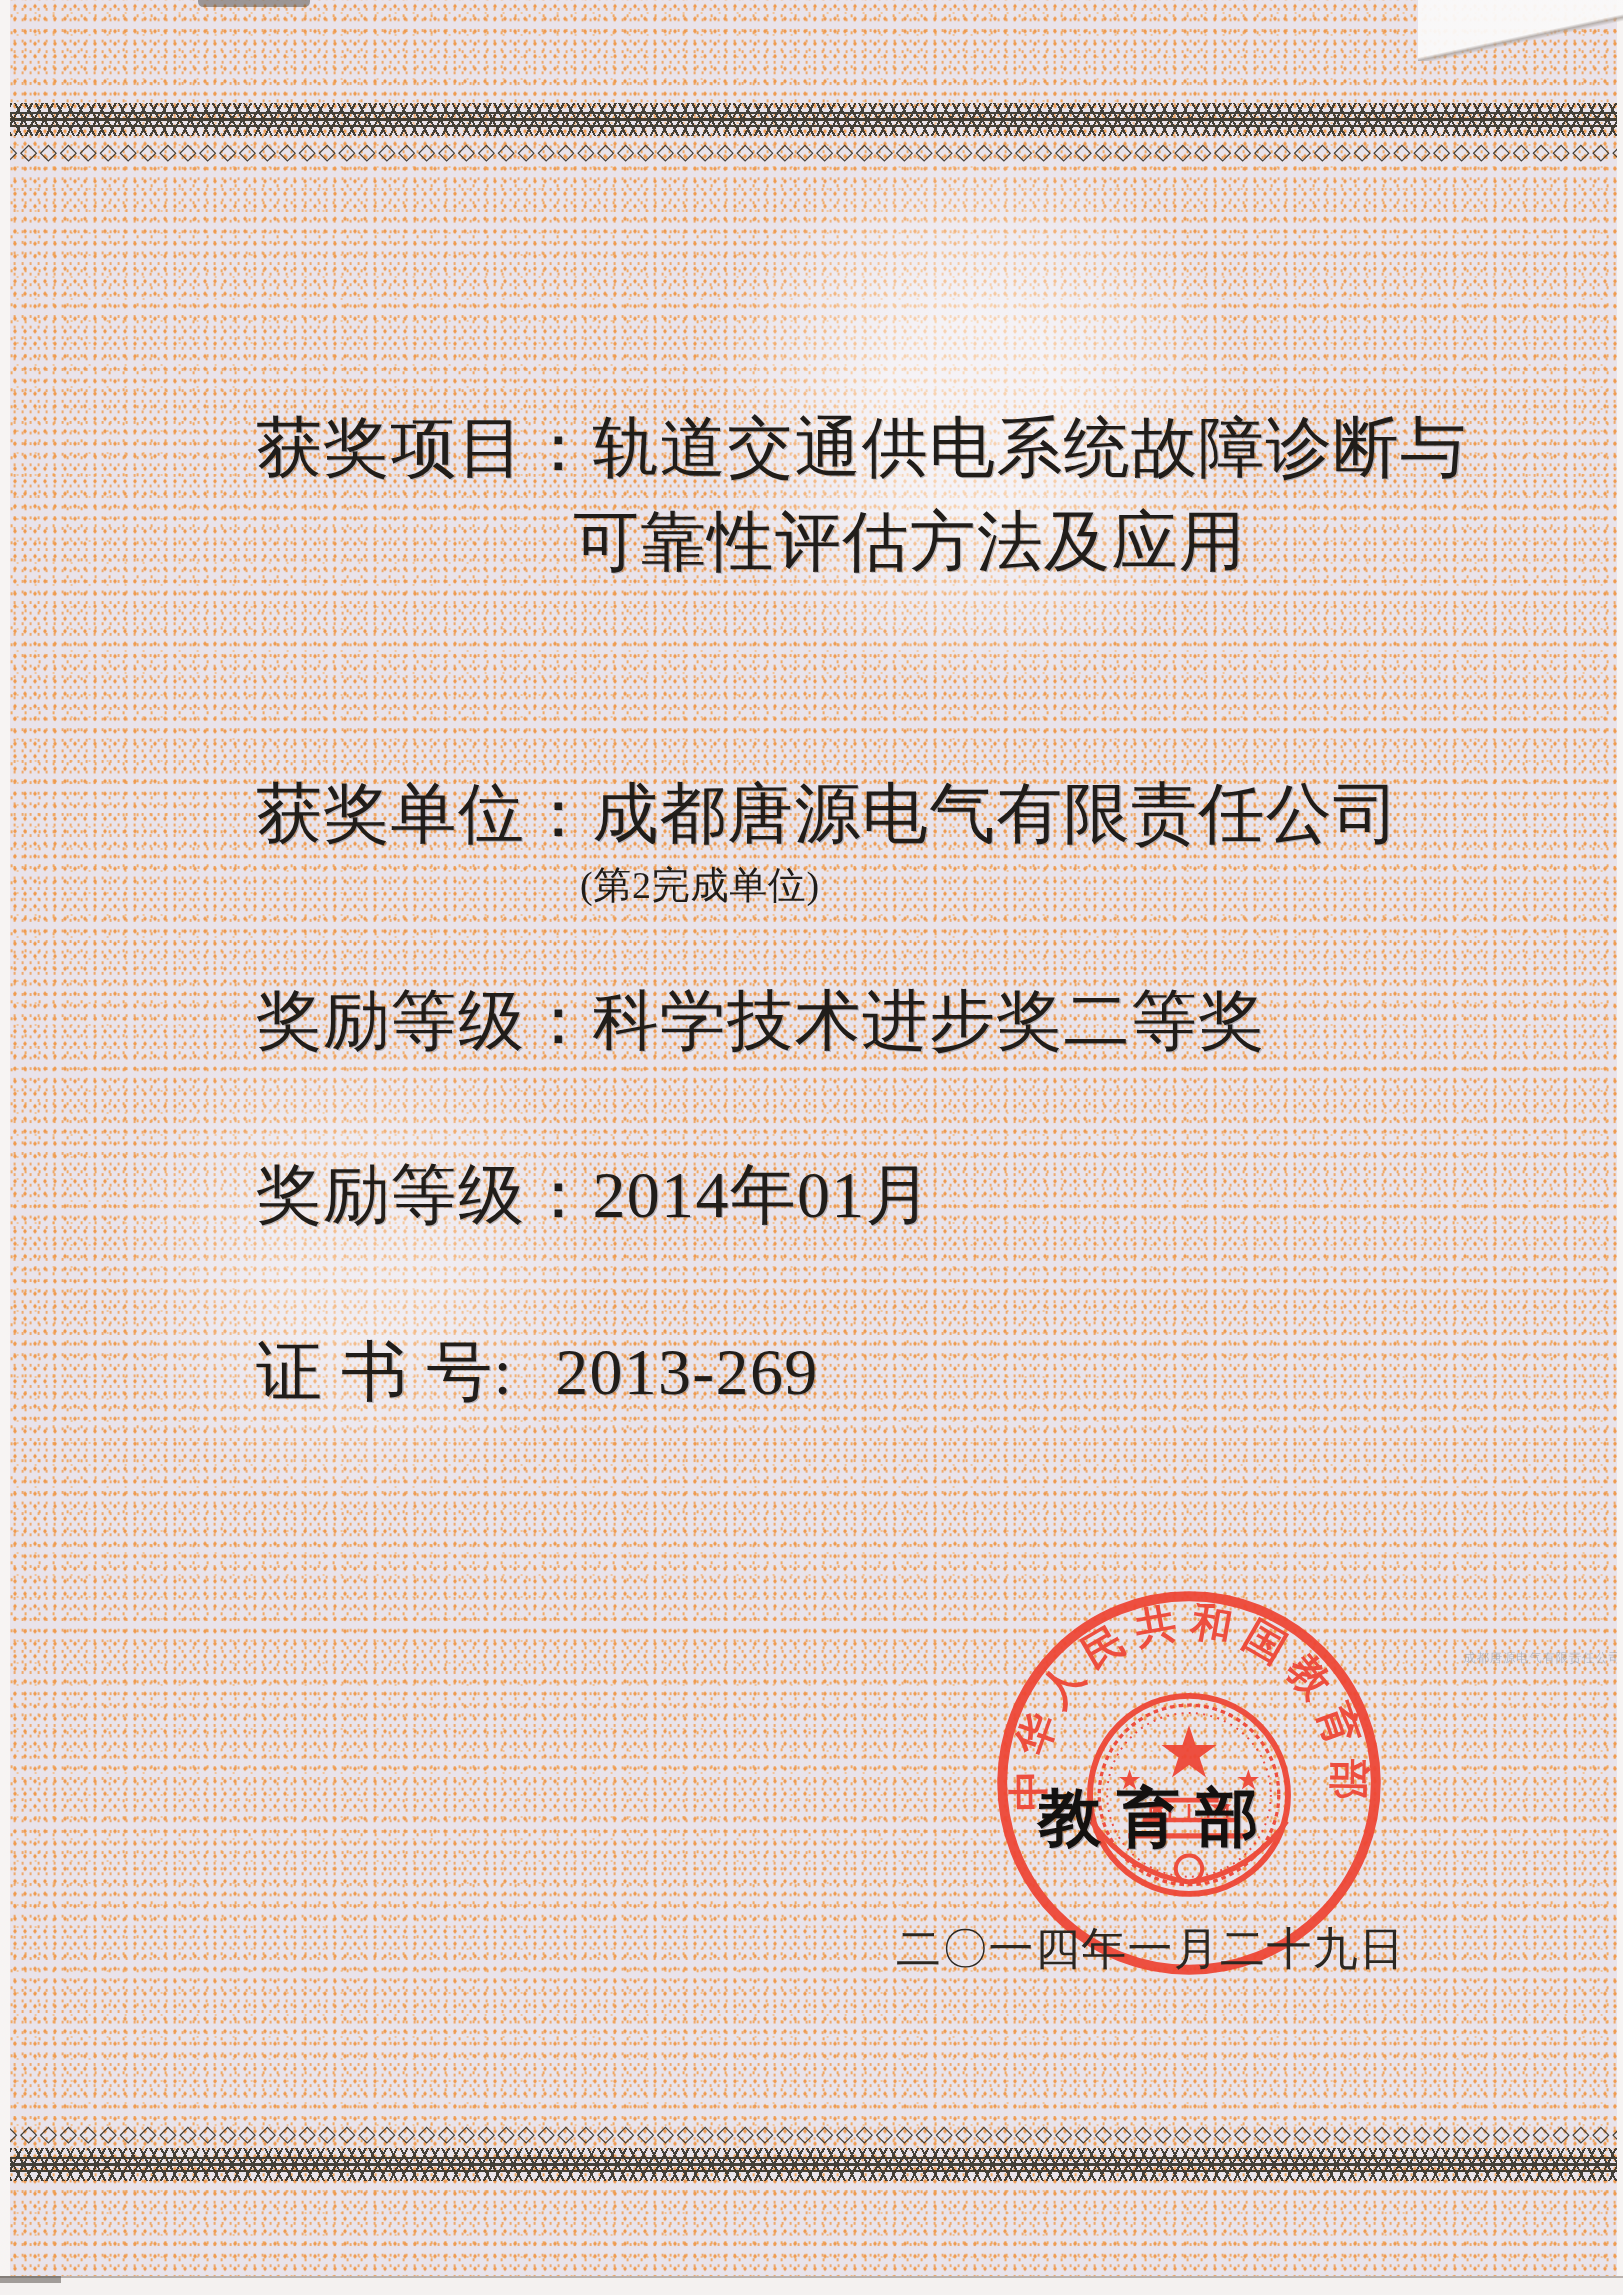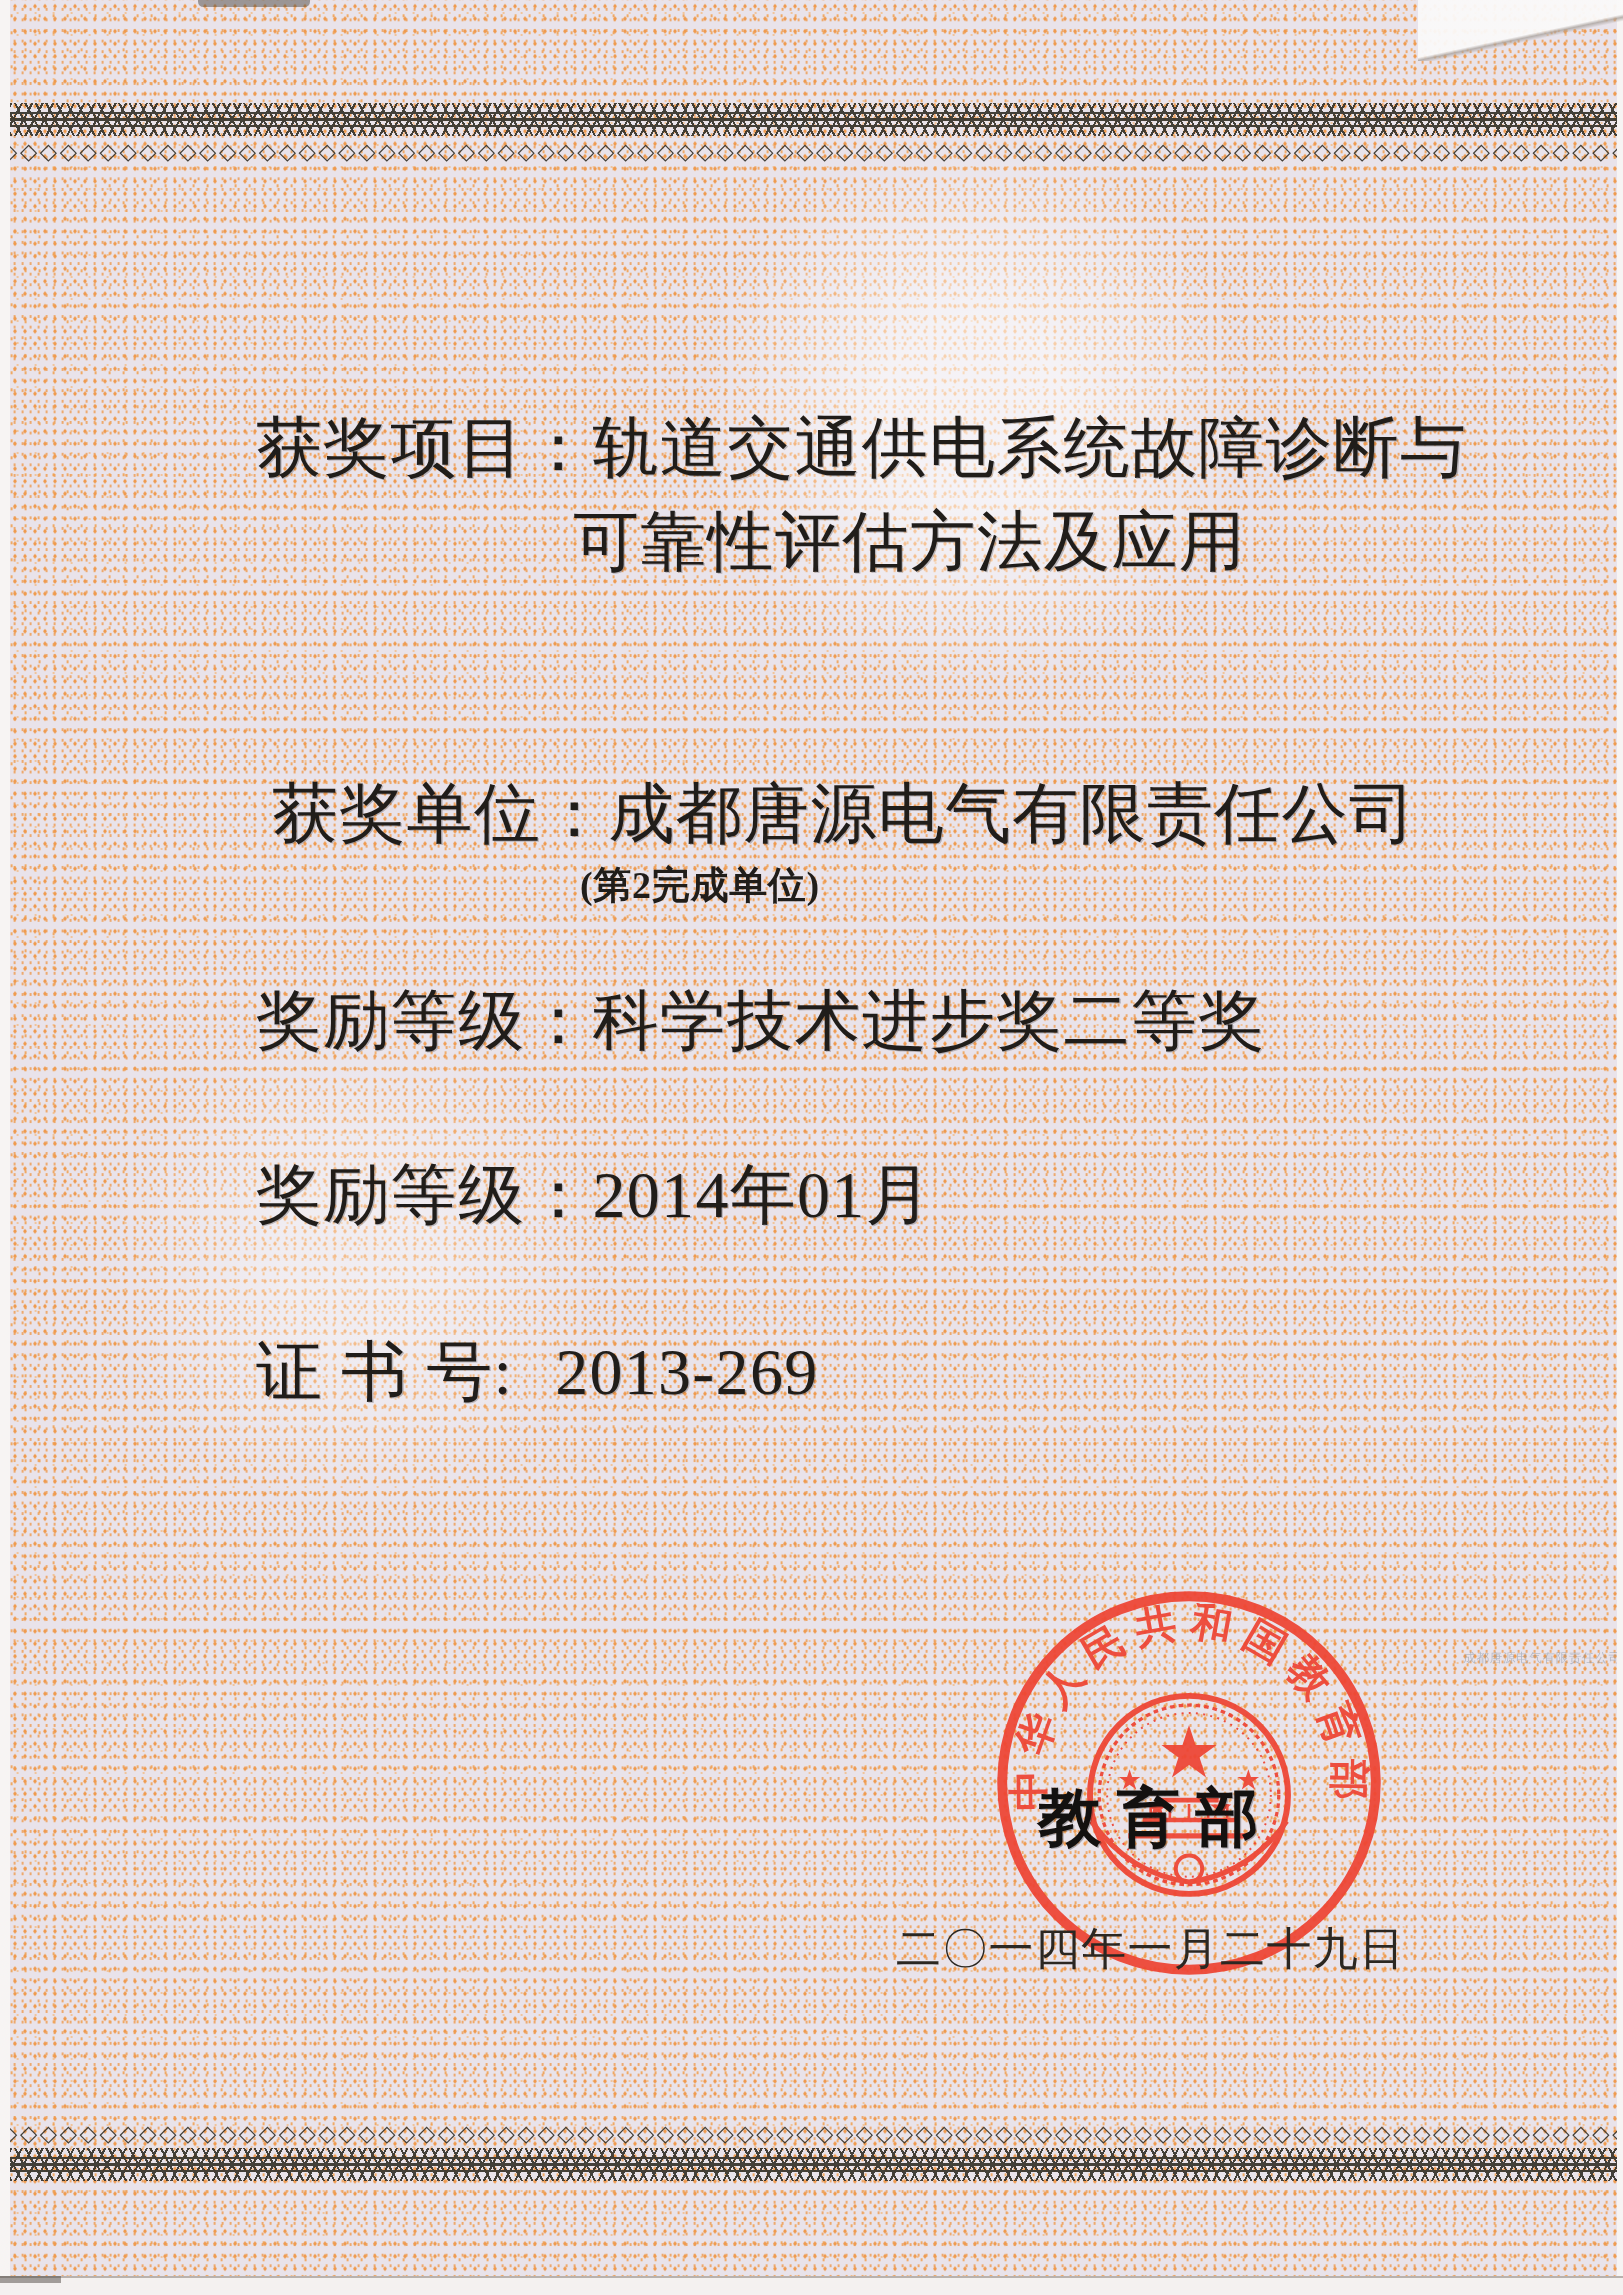--- a/index.html
+++ b/index.html
@@ -62,21 +62,21 @@
   .fieldline{
     left:256px;
     color:var(--ink);
     font-size:66px;font-weight:normal;
     letter-spacing:1.3px;white-space:nowrap;
     text-shadow:1.3px 1.3px 0 rgba(32,29,26,.25);
   }
   .note{
     left:580px;
     color:var(--ink);
-    font-size:38px;font-weight:bold;letter-spacing:0.7px;white-space:nowrap;text-align:right;
+    font-size:38px;font-weight:normal;letter-spacing:0.7px;white-space:nowrap;text-align:right;
   }
   .indent2{left:573px;}
   .gapval{display:inline-block;margin-left:42px;}
 
   .seal-wrap{left:991px;top:1585px;width:396px;height:396px;opacity:.93;}
   .orgname{
     left:1038px;top:1775px;width:341px;
     display:flex;justify-content:space-between;
     color:#131110;font-size:63px;font-weight:bold;white-space:nowrap;
     text-shadow:1.3px 1.3px 0 rgba(19,17,16,.3);
@@ -109,21 +109,21 @@
 <div class="page">
 
   <div class="abs band" style="top:103px;"></div>
   <div class="abs diamonds" style="top:139px;">◇◇◇◇◇◇◇◇◇◇◇◇◇◇◇◇◇◇◇◇◇◇◇◇◇◇◇◇◇◇◇◇◇◇◇◇◇◇◇◇◇◇◇◇◇◇◇◇◇◇◇◇◇◇◇◇◇◇◇◇◇◇◇◇◇◇◇◇◇◇◇◇◇◇◇◇◇◇◇◇◇◇◇◇◇</div>
 
   <div class="abs fieldline" style="top:403px;">
     <span>获奖项目：</span><span>轨道交通供电系统故障诊断与</span>
   </div>
   <div class="abs fieldline indent2" style="top:497px;">可靠性评估方法及应用</div>
 
-  <div class="abs fieldline" style="top:769px;margin-left:16px;">
+  <div class="abs fieldline" style="top:769px;">
     <span>获奖单位：</span><span>成都唐源电气有限责任公司</span>
   </div>
   <div class="abs note" style="top:860px;">(第2完成单位)</div>
 
   <div class="abs fieldline" style="top:976px;">
     <span>奖励等级：</span><span>科学技术进步奖二等奖</span>
   </div>
 
   <div class="abs fieldline" style="top:1150px;">
     <span>奖励等级：</span><span>2014年01月</span>

